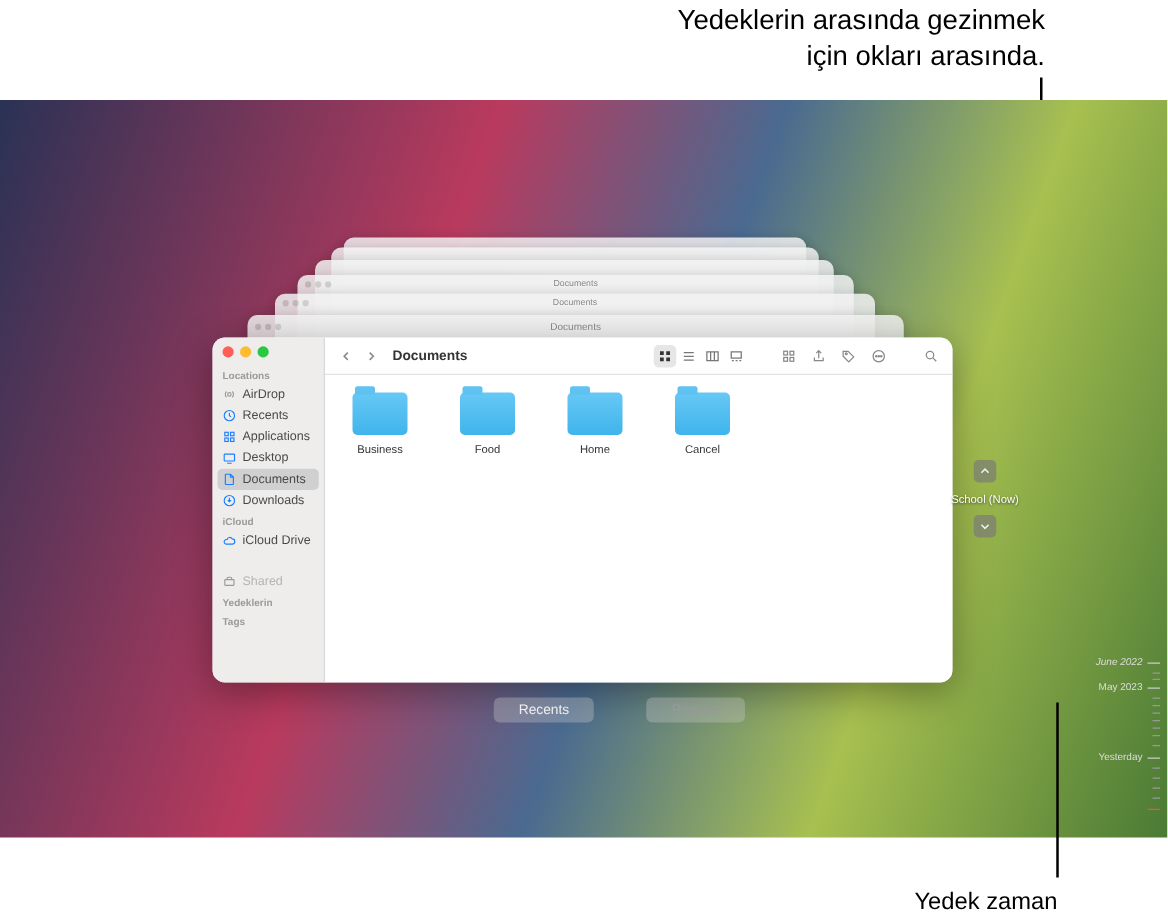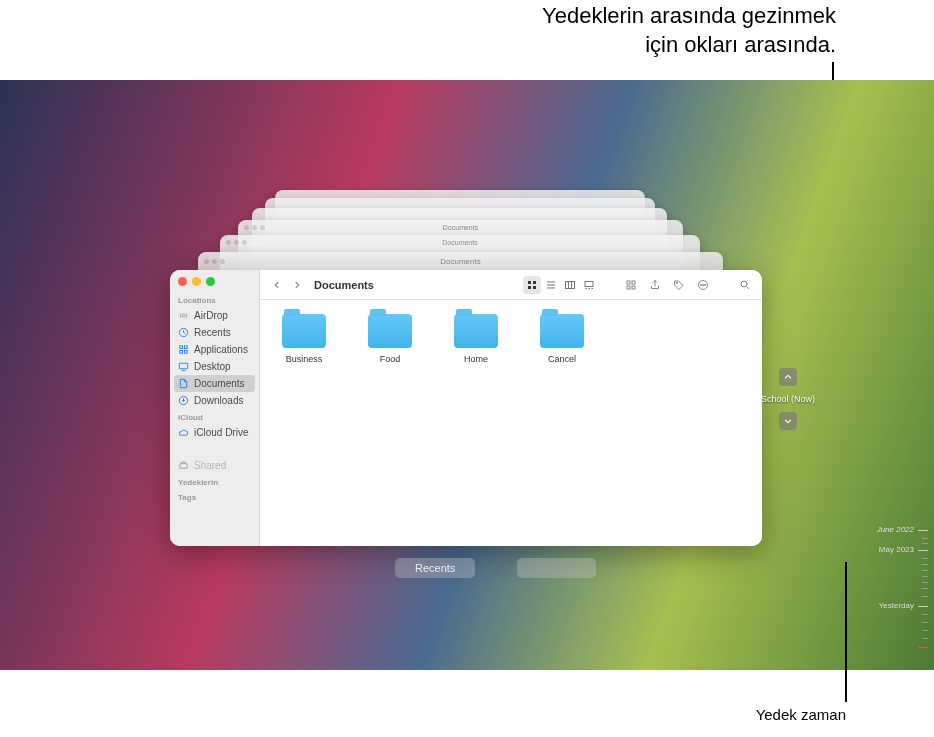--- a/index.html
+++ b/index.html
@@ -15,24 +15,24 @@
     position: absolute;
     top: 2px;
     right: 98px;
     text-align: right;
     font-size: 22px;
     color: #000;
     line-height: 1.3;
   }
   .callout-bottom {
     position: absolute;
-    bottom: 13px;
+    bottom: 2px;
     right: 88px;
     text-align: right;
-    font-size: 15px;
+    font-size: 19px;
     color: #000;
     line-height: 1.3;
   }
   .callout-line-top {
     position: absolute;
     top: 62px;
     left: 832px;
     width: 2px;
     height: 312px;
     background: #000;

